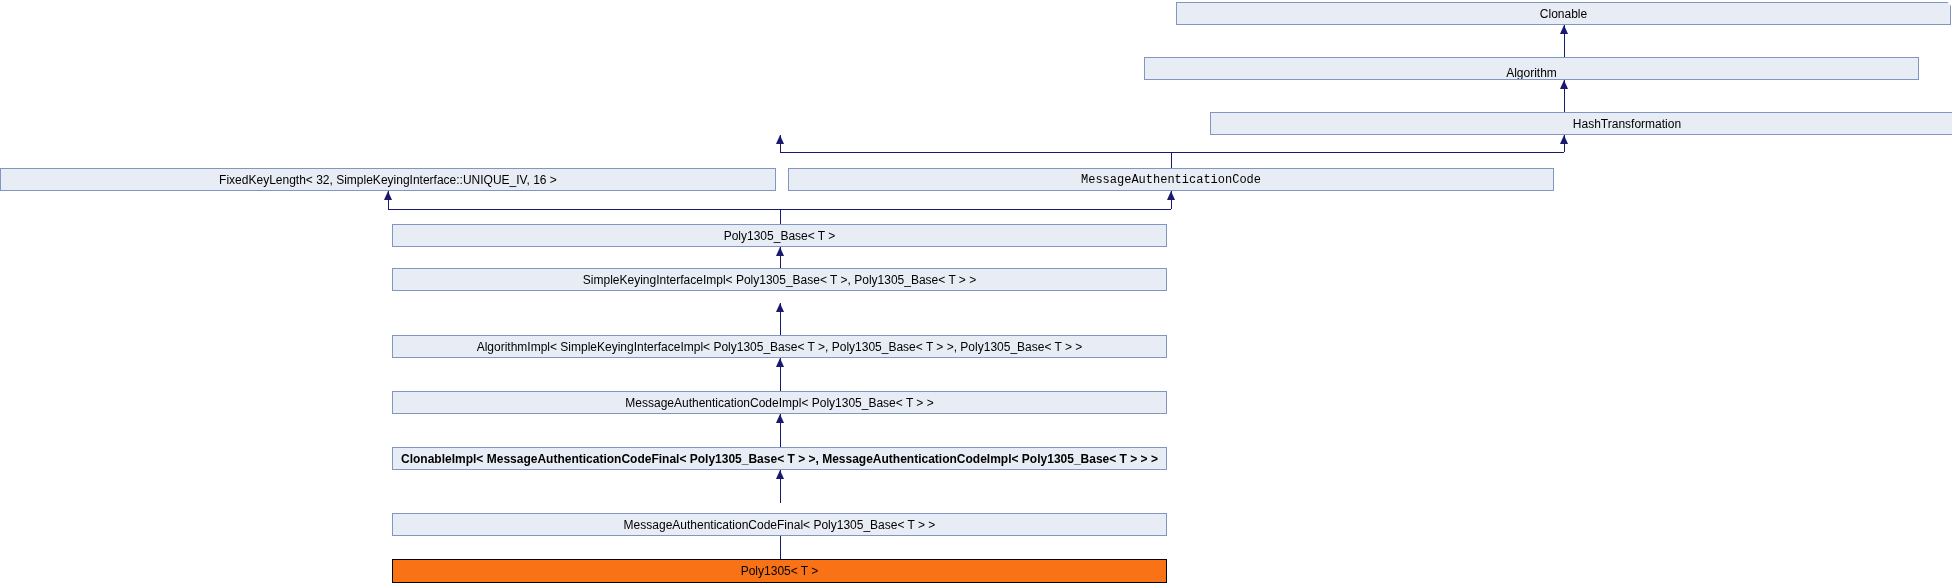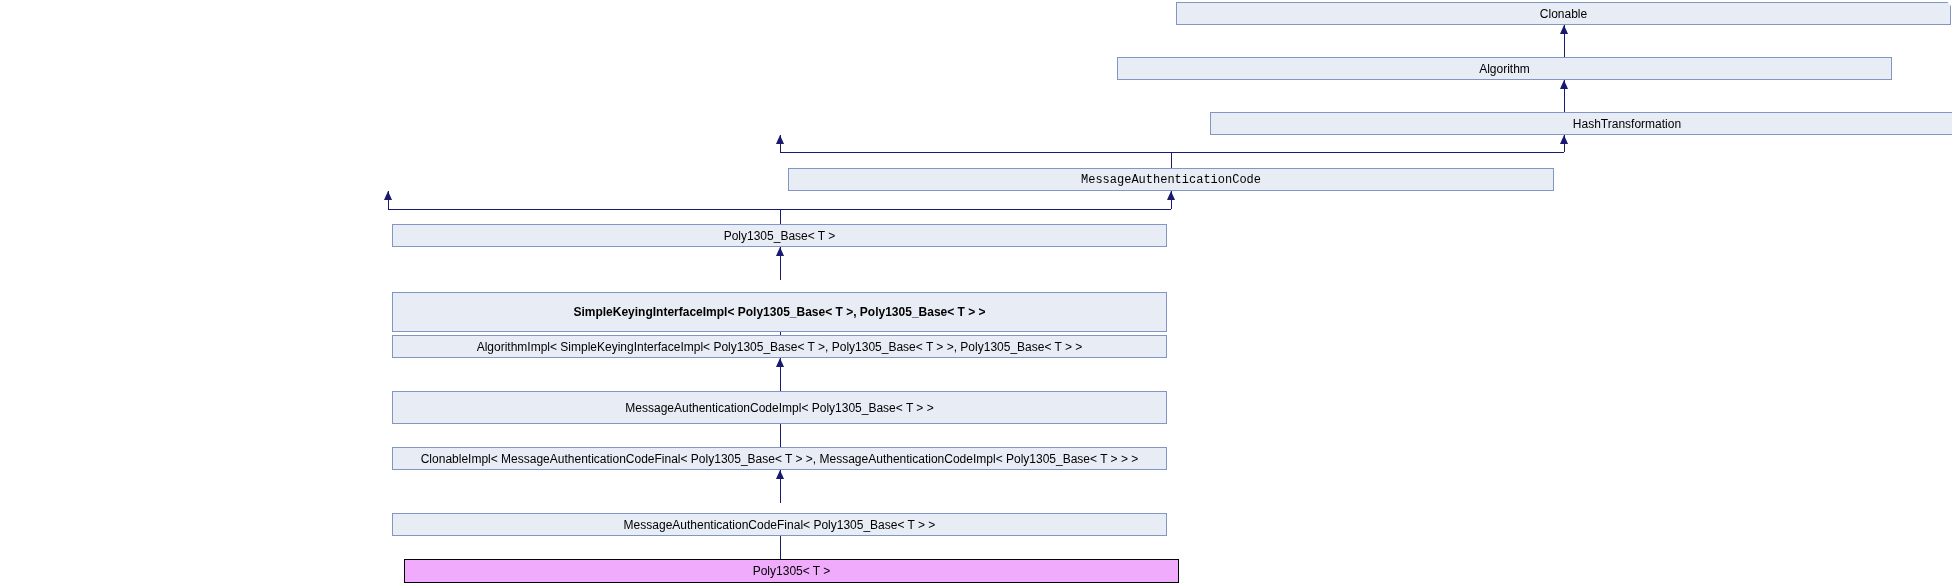--- a/index.html
+++ b/index.html
@@ -20,24 +20,23 @@
     font-size:12px;
     line-height:1;
     display:flex;
     align-items:center;
     justify-content:center;
     white-space:nowrap;
     overflow:hidden;
     cursor:pointer;
   }
   .node.current{
-    background:#f0abfc;
+    background:#f97316;
     border:1px solid #000000;
     cursor:default;
-    margin-left:12px;
   }
   .edge-line{
     position:absolute;
     background:#191970;
   }
   .arrowhead{
     position:absolute;
     width:0;height:0;
     border-left:4px solid transparent;
     border-right:4px solid transparent;
@@ -72,42 +71,45 @@
     <div class="arrowhead" style="left: 775.5px; top: 358px;"></div>
     <div class="edge-line" style="left: 779.5px; top: 414px; width: 1px; height: 33px;"></div>
     <div class="arrowhead" style="left: 775.5px; top: 414px;"></div>
     <div class="edge-line" style="left: 779.5px; top: 470px; width: 1px; height: 33px;"></div>
     <div class="arrowhead" style="left: 775.5px; top: 470px;"></div>
     <div class="edge-line" style="left: 779.5px; top: 526px; width: 1px; height: 33px;"></div>
     <div class="arrowhead" style="left: 775.5px; top: 526px;"></div>
     <div class="node" style="left: 1176px; top: 2px; width: 775px; height: 23px;">
       <span>Clonable</span>
     </div>
-    <div class="node" style="left: 1117px; top: 57px; width: 775px; height: 23px;">
+    <div class="node" style="left: 1144px; top: 57px; width: 775px; height: 23px; align-items: flex-end;">
       <span>Algorithm</span>
     </div>
     <div class="node" style="left: 1210px; top: 112px; width: 834px; height: 23px;">
       <span>HashTransformation</span>
+    </div>
+    <div class="node" style="left: 0px; top: 168px; width: 776px; height: 23px;">
+      <span>FixedKeyLength&lt; 32, SimpleKeyingInterface::UNIQUE_IV, 16 &gt;</span>
     </div>
     <div class="node" style="left: 788px; top: 168px; width: 766px; height: 23px; font-family: Liberation Mono, monospace;">
       <span>MessageAuthenticationCode</span>
     </div>
     <div class="node" style="left: 392px; top: 224px; width: 775px; height: 23px;">
       <span>Poly1305_Base&lt; T &gt;</span>
     </div>
-    <div class="node" style="left: 392px; top: 292px; width: 775px; height: 40px; font-weight: bold;">
+    <div class="node" style="left: 392px; top: 268px; width: 775px; height: 23px;">
       <span>SimpleKeyingInterfaceImpl&lt; Poly1305_Base&lt; T &gt;, Poly1305_Base&lt; T &gt; &gt;</span>
     </div>
     <div class="node" style="left: 392px; top: 335px; width: 775px; height: 23px; justify-content: center;">
       <span>AlgorithmImpl&lt; SimpleKeyingInterfaceImpl&lt; Poly1305_Base&lt; T &gt;, Poly1305_Base&lt; T &gt; &gt;, Poly1305_Base&lt; T &gt; &gt;</span>
     </div>
-    <div class="node" style="left: 392px; top: 391px; width: 775px; height: 33px;">
+    <div class="node" style="left: 392px; top: 391px; width: 775px; height: 23px;">
       <span>MessageAuthenticationCodeImpl&lt; Poly1305_Base&lt; T &gt; &gt;</span>
     </div>
-    <div class="node" style="left: 392px; top: 447px; width: 775px; height: 23px;">
+    <div class="node" style="left: 392px; top: 447px; width: 775px; height: 23px; font-weight: bold;">
       <span>ClonableImpl&lt; MessageAuthenticationCodeFinal&lt; Poly1305_Base&lt; T &gt; &gt;, MessageAuthenticationCodeImpl&lt; Poly1305_Base&lt; T &gt; &gt; &gt;</span>
     </div>
     <div class="node" style="left: 392px; top: 503px; width: 775px; height: 23px; margin-top: 10px;">
       <span>MessageAuthenticationCodeFinal&lt; Poly1305_Base&lt; T &gt; &gt;</span>
     </div>
     <div class="node current" style="left: 392px; top: 559px; width: 775px; height: 24px;">
       <span>Poly1305&lt; T &gt;</span>
     </div>
   </div>
 

